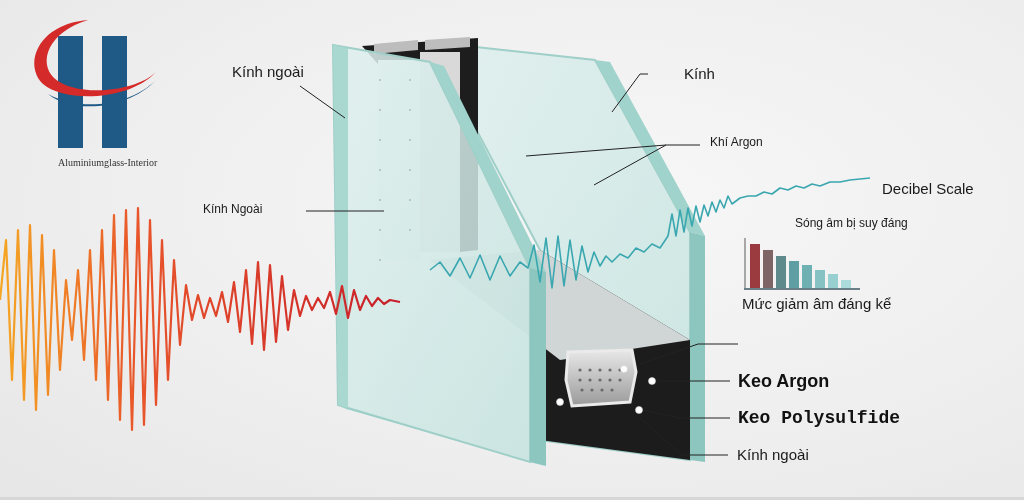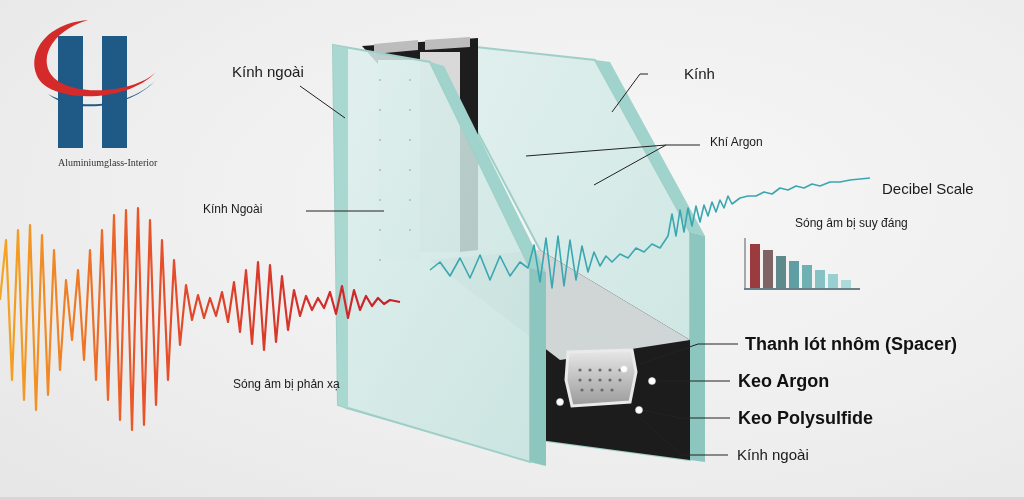--- a/index.html
+++ b/index.html
@@ -151,25 +151,24 @@
       <circle cx="560" cy="402" r="3.5"></circle>
     </g>
   </svg>
 
   <div class="label l-sm" style="left:232px; top:64px;">Kính ngoài</div>
   <div class="label l-md" style="left:203px; top:203px;">Kính Ngoài</div>
   <div class="label l-sm" style="left:684px; top:66px;">Kính</div>
   <div class="label l-md" style="left:710px; top:136px;">Khí Argon</div>
   <div class="label" style="left:882px; top:181px; font-size:15px;">Decibel Scale</div>
   <div class="label l-md" style="left:795px; top:217px;">Sóng âm bị suy đáng</div>
-  <div class="label l-lg" style="left:745px; top:335px;">Thanh lót nhôm (Spacer)</div>
+  <div class="label l-sm" style="left:742px; top:296px;">Mức giảm âm đáng kể</div>
   <div class="label l-lg" style="left:738px; top:372px;">Keo Argon</div>
-  <div class="label l-lg" style="left:738px; top:409px;">Keo Polysulfide</div>
+  <div class="label l-lg" style="left:738px; top:409px;font-family:Liberation Mono, monospace;">Keo Polysulfide</div>
   <div class="label l-sm" style="left:737px; top:447px;">Kính ngoài</div>
-  <div class="label l-md" style="left:233px; top:378px;">Sóng âm bị phản xạ</div>
 
   <div class="chart">
     <div class="chart-axis-y"></div>
     <div class="chart-axis-x"></div>
     <div class="chart-bars" id="chart-bars">
         <div class="chart-bar" style="height: 44px; background: rgb(155, 59, 63);"></div>
         <div class="chart-bar" style="height: 37.7143px; background: rgb(127, 100, 102);"></div>
         <div class="chart-bar" style="height: 32.4762px; background: rgb(95, 138, 140);"></div>
         <div class="chart-bar" style="height: 27.2381px; background: rgb(95, 158, 162);"></div>
         <div class="chart-bar" style="height: 23.0476px; background: rgb(111, 176, 178);"></div>

